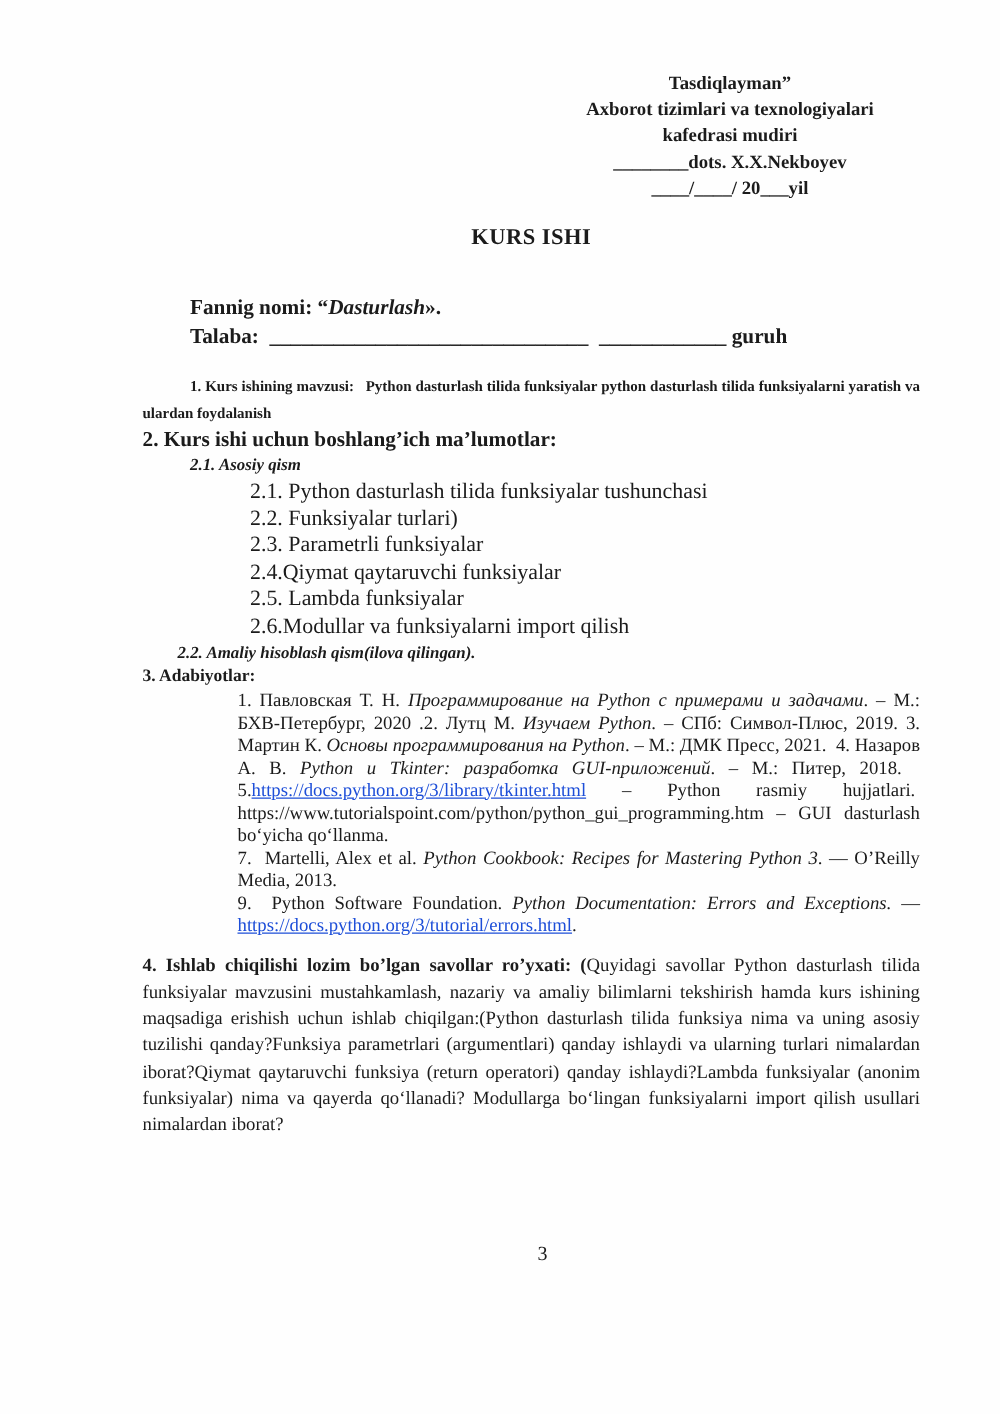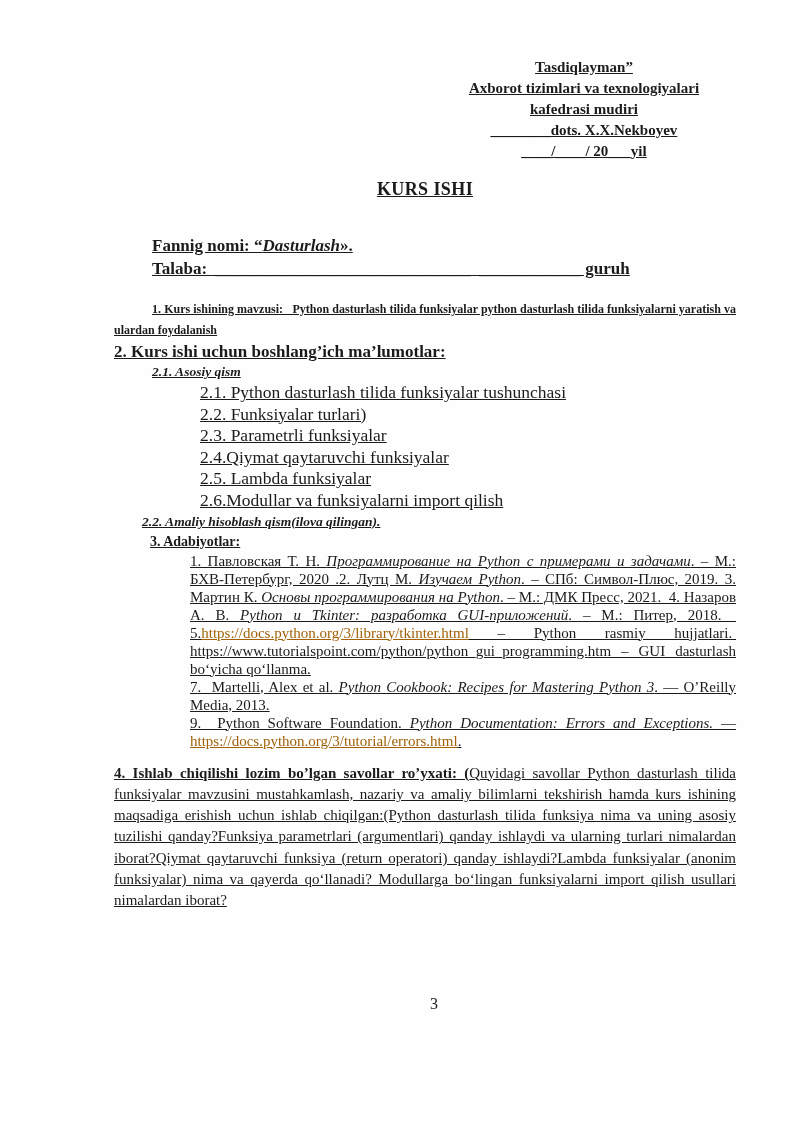--- a/index.html
+++ b/index.html
@@ -10,26 +10,25 @@
   .page {
     position: relative;
     width: 800px;
     height: 1131px;
     box-sizing: border-box;
     background: #fefefe;
     color: #1b1b1b;
     font-family: "Liberation Serif", "DejaVu Serif", serif;
     padding: 57px 64px 0 114px;
     overflow: hidden;
-    text-decoration: underline;
   }
   .b { font-weight: 700; }
   .i { font-style: italic; }
   a.link {
-    color: #a16207;
+    color: #1d4ed8;
     text-decoration: underline;
     cursor: pointer;
   }
   .approval {
     width: 316px;
     margin-left: auto;
     margin-right: -6px;
     text-align: center;
     font-weight: 700;
     font-size: 15px;
@@ -71,21 +70,20 @@
   .sub-italic.practical { margin-left: 28px; }
   .outline {
     margin-left: 86px;
     font-size: 17.5px;
     line-height: 21.6px;
   }
   .bib-heading {
     font-size: 14px;
     font-weight: 700;
     line-height: 20px;
-    margin-left: 36px;
   }
   .bib {
     margin-left: 76px;
     font-size: 15px;
     line-height: 18px;
     text-align: justify;
     overflow-wrap: break-word;
   }
   .section4 {
     margin-top: 13px;

